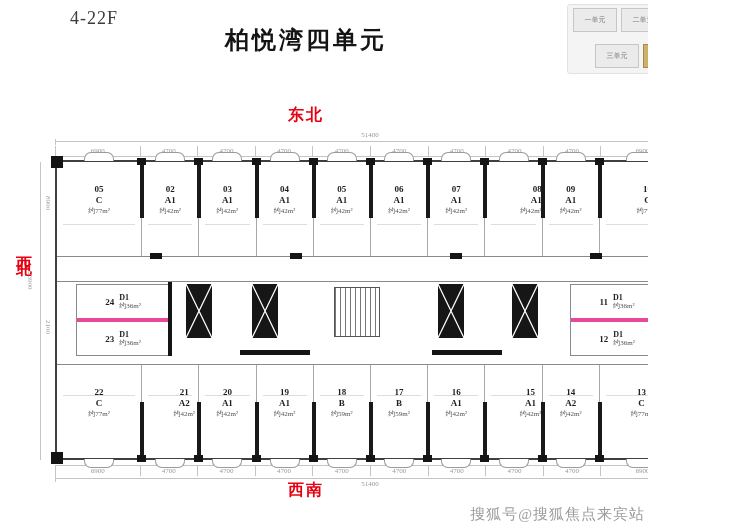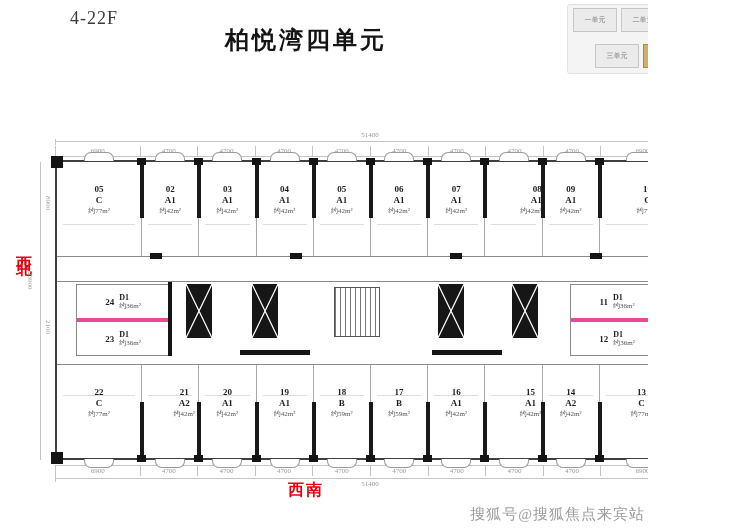--- a/index.html
+++ b/index.html
@@ -107,20 +107,21 @@
   </div>
 
   <div class="compass">
     <div class="compass-n">N</div>
     <svg class="compass-arrow" width="8" height="26" viewBox="0 0 8 26">
       <path d="M4 26 L4 7" stroke="#555" stroke-width="1" fill="none"></path>
       <path d="M4 0 L1 9 L7 9 Z" fill="#555"></path>
     </svg>
   </div>
 
+  <div class="dir dir-top">东北</div>
   <div class="dir dir-left">西北</div>
   <div class="dir dir-right">东南</div>
   <div class="dir dir-bottom">西南</div>
 
   <div class="dim-text dim-top-total">51400</div>
   <div class="dim-line-h" style="left:55px;top:141px;width:630px"></div>
   <div class="dim-row" id="dim-top-segments" style="top:146px">
       <div class="dim-seg" style="width: 84.572px;">6900</div>
       <div class="dim-seg" style="width: 57.607px;">4700</div>
       <div class="dim-seg" style="width: 57.607px;">4700</div>

